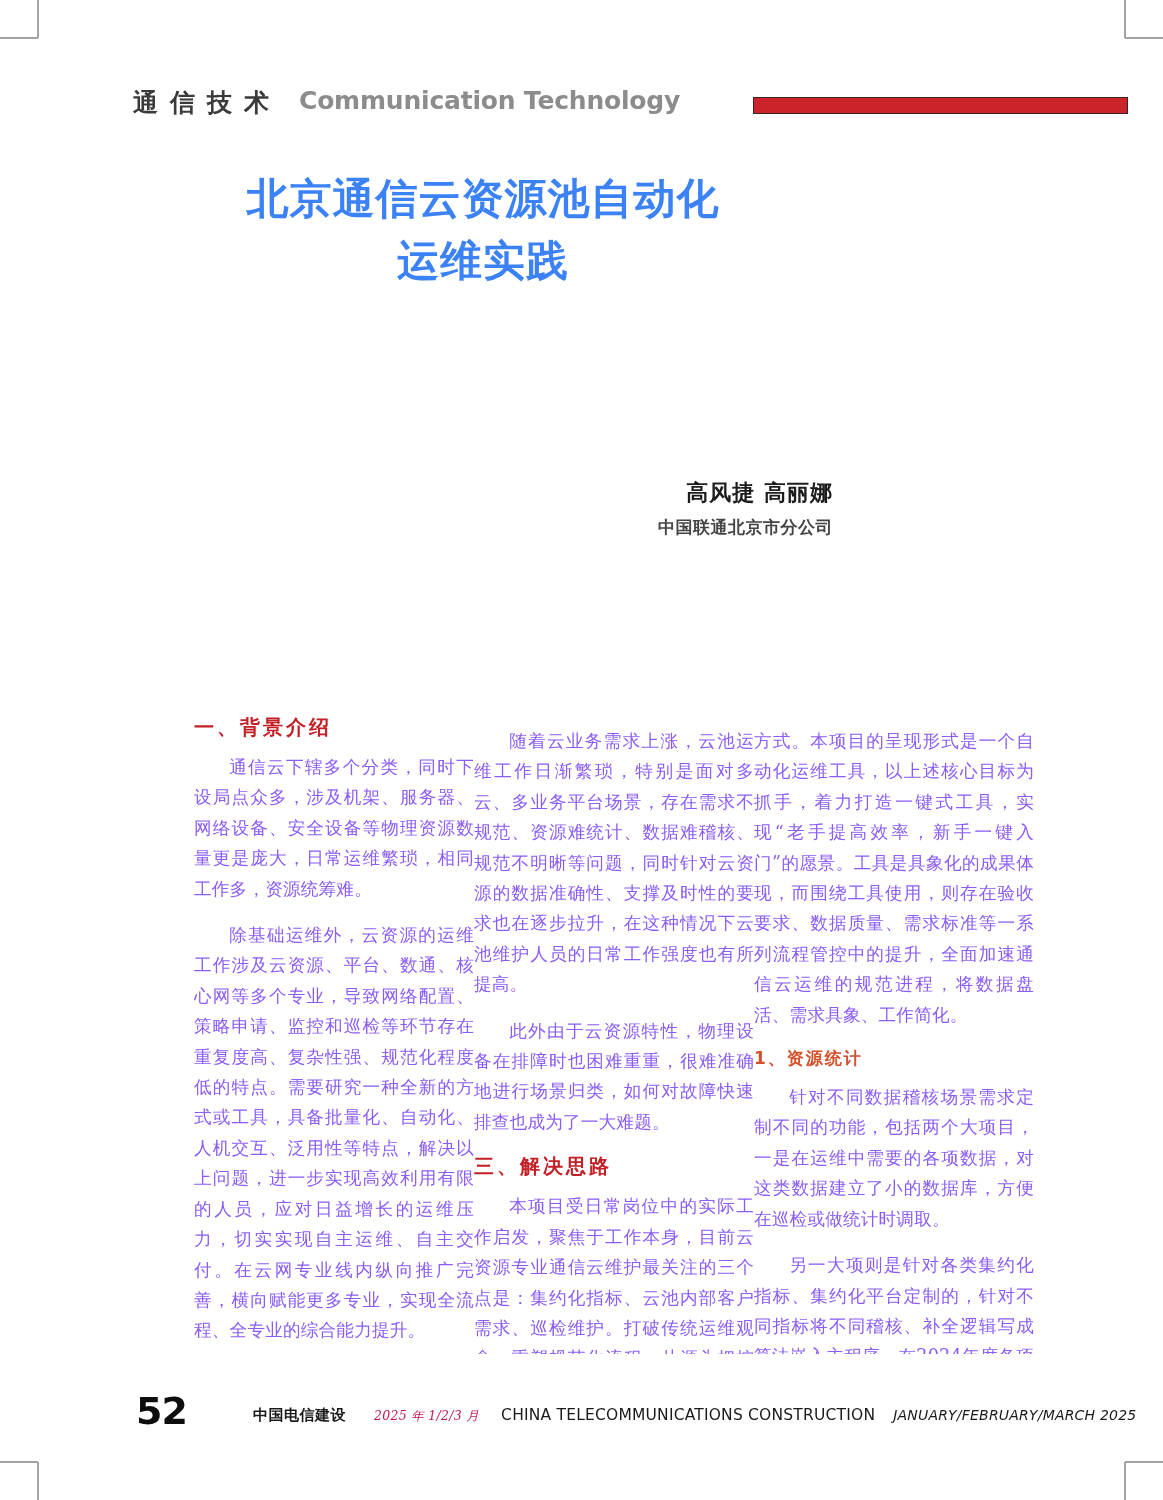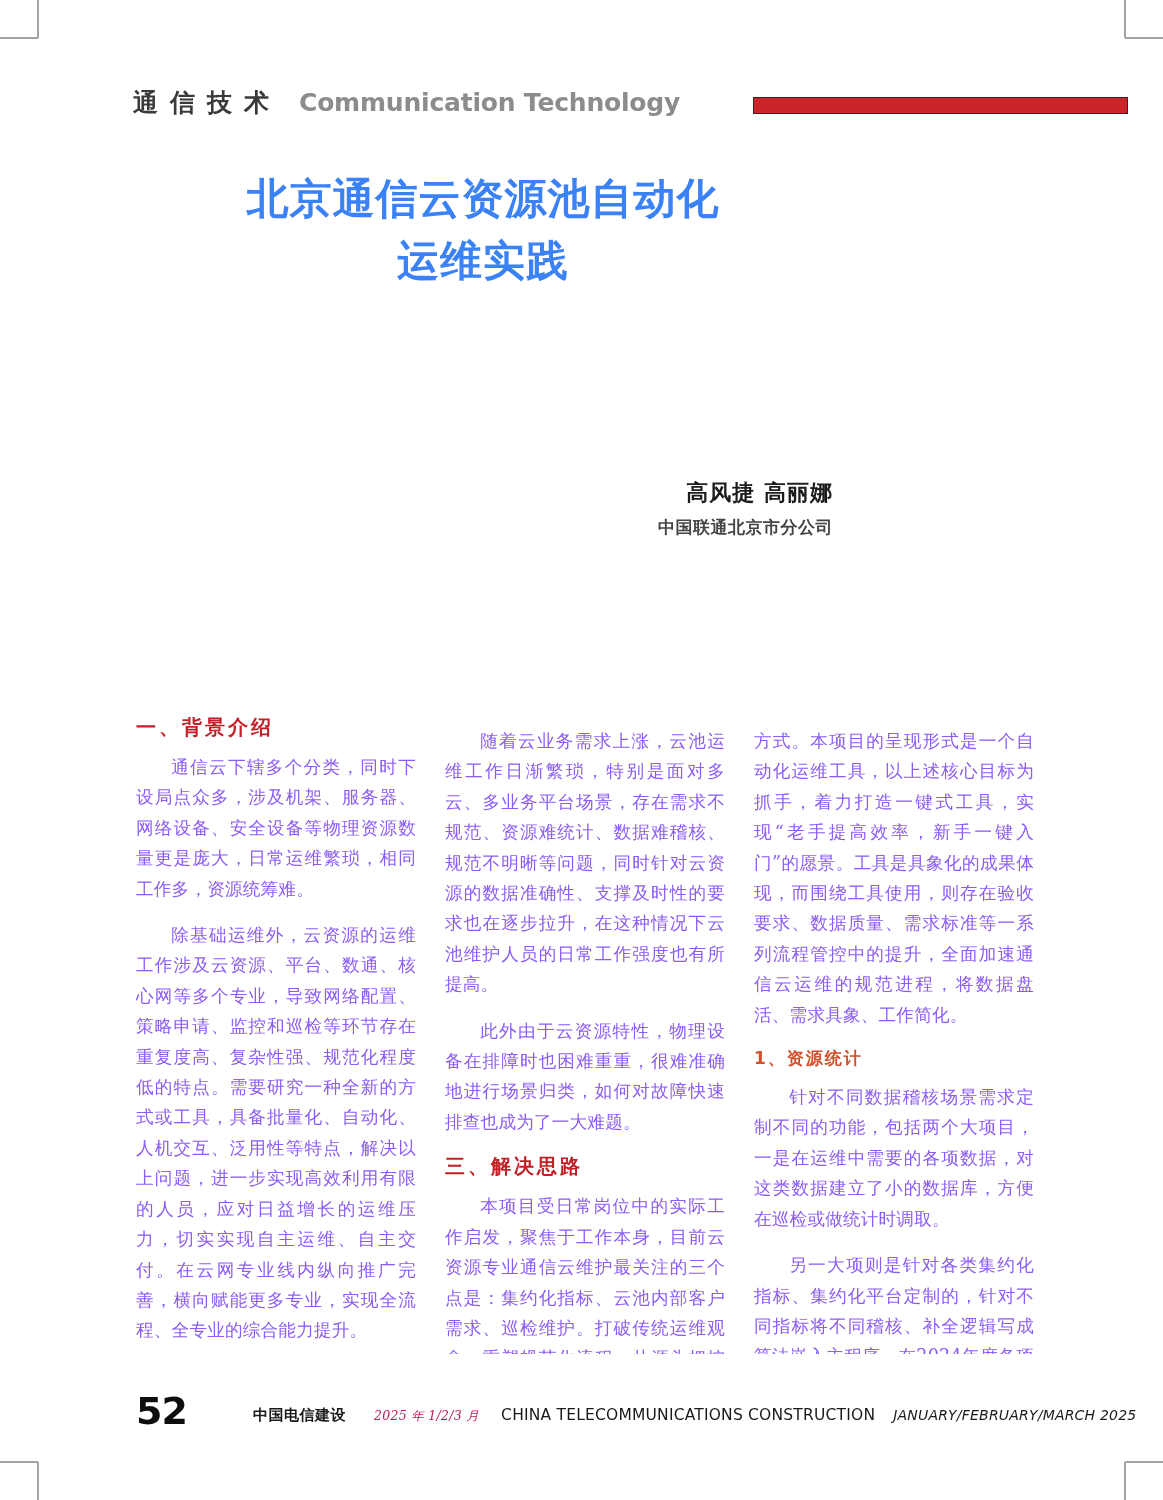--- a/index.html
+++ b/index.html
@@ -36,21 +36,21 @@
   .crop-bl-h { left: 0px;    top: 1461px; }
   .crop-br-v { left: 1124px; top: 1462px; }
   .crop-br-h { left: 1125px; top: 1461px; }
 
   
   .runhead {
     position: absolute;
     left: 133px;
     top: 86px;
     display: flex;
-    align-items: center;
+    align-items: flex-start;
     white-space: nowrap;
   }
   .runhead-cn {
     font-family: "DejaVu Sans", "Liberation Sans", sans-serif;
     font-size: 25px;
     font-weight: 700;
     color: #3a3a3a;
     letter-spacing: 12px;
   }
   .runhead-en {
@@ -114,21 +114,21 @@
   }
 
   
   .columns {
     position: absolute;
     left: 136px;
     top: 714px;
     width: 898px;
     height: 640px;
     display: flex;
-    justify-content: space-between;
+    justify-content: flex-end;
   }
   .col {
     width: 280px;
     overflow: hidden;
   }
   .sec-head {
     font-family: "DejaVu Sans", "Liberation Sans", sans-serif;
     font-size: 20px;
     font-weight: 700;
     color: #c22026;

